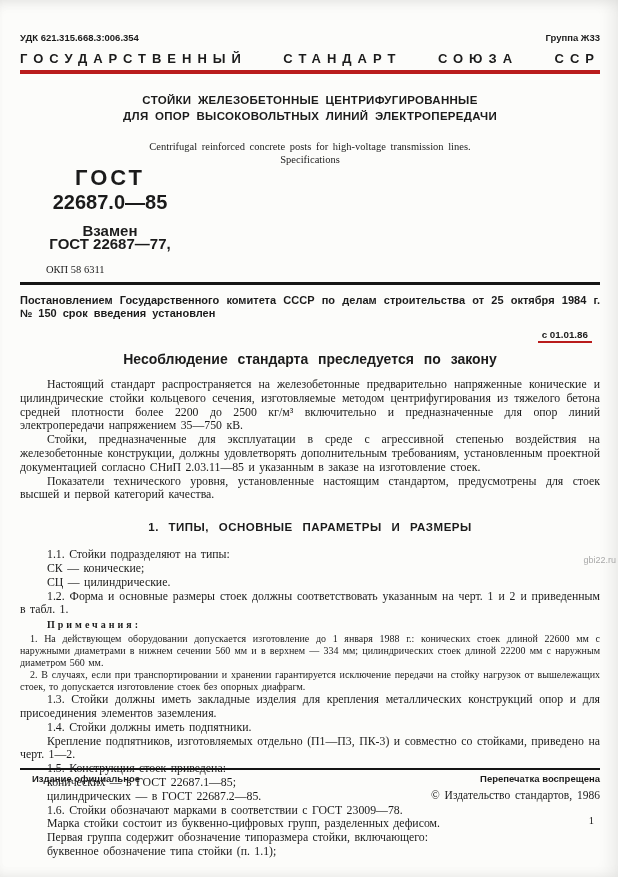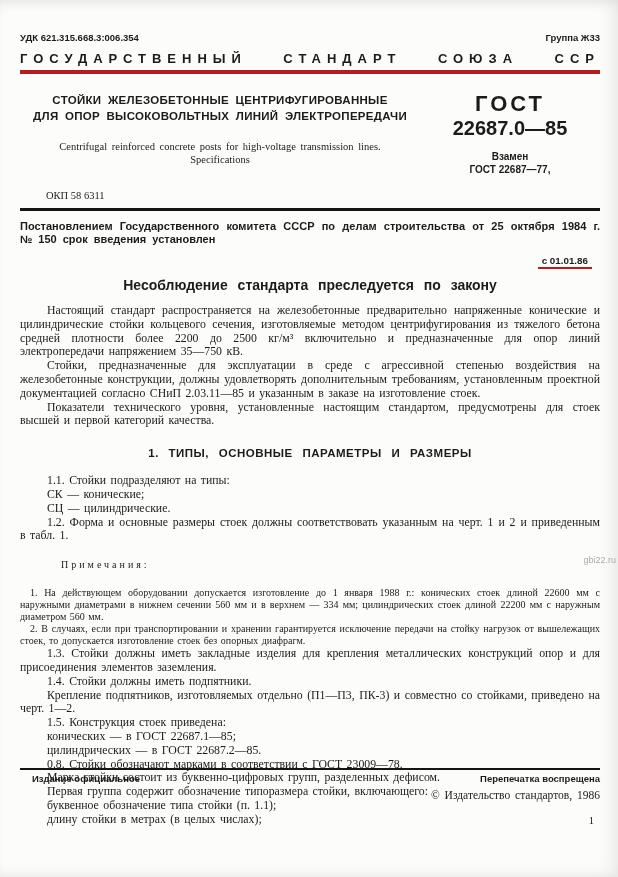--- a/index.html
+++ b/index.html
@@ -21,35 +21,35 @@
     font-family:"Liberation Sans", sans-serif; font-weight:bold; font-size:9.5px; }
 
   .gost-header {
     margin-top:8px;
     font-family:"Liberation Sans", sans-serif; font-weight:bold;
     font-size:13px; letter-spacing:6px; word-spacing:14px;
     text-align:justify; text-align-last:justify;
     padding-bottom:4px; border-bottom:4px solid #b91c1c;
   }
 
-  .title-section { display:flex; margin-top:18px; }
+  .title-section { display:flex; margin-top:18px;flex-direction:column; }
   .title-left { flex:1 1 auto; text-align:center; padding:0 6px; }
   .title-ru { font-family:"Liberation Sans", sans-serif; font-weight:bold;
     font-size:11.5px; line-height:16px; letter-spacing:0.3px; word-spacing:3px; }
   .title-sub { font-family:"Liberation Sans", sans-serif; font-weight:bold;
     font-size:11px; margin-top:14px; word-spacing:3px; }
   .title-en { font-size:10.5px; line-height:13px; margin-top:16px; word-spacing:2px; }
 
   .title-right { width:180px; flex:0 0 auto; text-align:center; }
   .gost-label { font-family:"Liberation Sans", sans-serif; font-weight:bold;
     font-size:22px; letter-spacing:3px; line-height:24px; }
   .gost-num { font-family:"Liberation Sans", sans-serif; font-weight:bold;
     font-size:20px; line-height:24px; }
   .vzamen { font-family:"Liberation Sans", sans-serif; font-weight:bold;
-    font-size:10px; line-height:13px; margin-top:10px; }
+    font-size:15px; line-height:13px; margin-top:10px; }
 
   .okp { margin-top:14px; margin-left:26px; font-size:10.5px; }
   .rule2 { margin-top:7px; height:3px; background:#151515; }
 
   .decree { margin-top:9px; font-family:"Liberation Sans", sans-serif; font-weight:bold;
     font-size:11px; line-height:12.5px; text-align:justify; word-spacing:3px; }
   .decree-date-row { text-align:right; margin-top:5px; padding-right:8px; }
   .decree-date { font-family:"Liberation Sans", sans-serif; font-weight:bold;
     font-size:9.8px; border-bottom:2px solid #b91c1c; padding:0 4px 1px 4px; }
   .law-notice { margin-top:9px; text-align:center;
@@ -58,21 +58,21 @@
 
   .body-text { margin-top:11px; font-size:11.8px; line-height:13.8px;
     text-align:justify; word-spacing:1.5px; }
   .p { margin:0; text-indent:27px; }
 
   .section-heading { margin:19px 0 15px 0; text-align:center;
     font-family:"Liberation Sans", sans-serif; font-weight:bold;
     font-size:11.5px; letter-spacing:0.5px; word-spacing:6px; }
 
   .notes { font-size:10px; line-height:12px; word-spacing:1px; }
-  .notes-label { margin:16px; text-indent:25px; letter-spacing:3px; }
+  .notes-label { margin:2px; text-indent:25px; letter-spacing:3px;font-weight:bold; }
   .note { margin:0; text-indent:10px; }
 
   .footer { position:absolute; left:20px; right:18px; top:768px;
     border-top:2px solid #151515; padding-top:3px; }
   .footer-row { display:flex; justify-content:space-between;
     font-family:"Liberation Sans", sans-serif; font-weight:bold; font-size:9.5px;padding-left:12px; }
   .copyright { text-align:right; font-size:11.5px; margin-top:5px; word-spacing:2px; }
   .page-num { position:absolute; right:24px; top:815px; font-size:10.5px; }
 
   .watermark { position:absolute; right:2px; top:555px;
@@ -140,25 +140,24 @@
         <p class="note">1. На действующем оборудовании допускается изготовление до 1 января 1988 г.: конических стоек длиной 22600 мм с наружными диаметрами в нижнем сечении 560 мм и в верхнем — 334 мм; цилиндрических стоек длиной 22200 мм с наружным диаметром 560 мм.</p>
         <p class="note">2. В случаях, если при транспортировании и хранении гарантируется исключение передачи на стойку нагрузок от вышележащих стоек, то допускается изготовление стоек без опорных диафрагм.</p>
       </div>
 
       <p class="p">1.3. Стойки должны иметь закладные изделия для крепления металлических конструкций опор и для присоединения элементов заземления.</p>
       <p class="p">1.4. Стойки должны иметь подпятники.</p>
       <p class="p">Крепление подпятников, изготовляемых отдельно (П1—П3, ПК-3) и совместно со стойками, приведено на черт. 1—2.</p>
       <p class="p">1.5. Конструкция стоек приведена:</p>
       <p class="p">конических — в ГОСТ 22687.1—85;</p>
       <p class="p">цилиндрических — в ГОСТ 22687.2—85.</p>
-      <p class="p">0.8. Стойки обозначают марками в соответствии с ГОСТ 23009—78.</p>
+      <p class="p">1.6. Стойки обозначают марками в соответствии с ГОСТ 23009—78.</p>
       <p class="p">Марка стойки состоит из буквенно-цифровых групп, разделенных дефисом.</p>
       <p class="p">Первая группа содержит обозначение типоразмера стойки, включающего:</p>
       <p class="p">буквенное обозначение типа стойки (п. 1.1);</p>
-      <p class="p">длину стойки в метрах (в целых числах);</p>
     </div>
   </div>
 
   <div class="footer">
     <div class="footer-row">
       <span>Издание официальное</span>
       <span>Перепечатка воспрещена</span>
     </div>
     <div class="copyright">© Издательство стандартов, 1986</div>
   </div>

